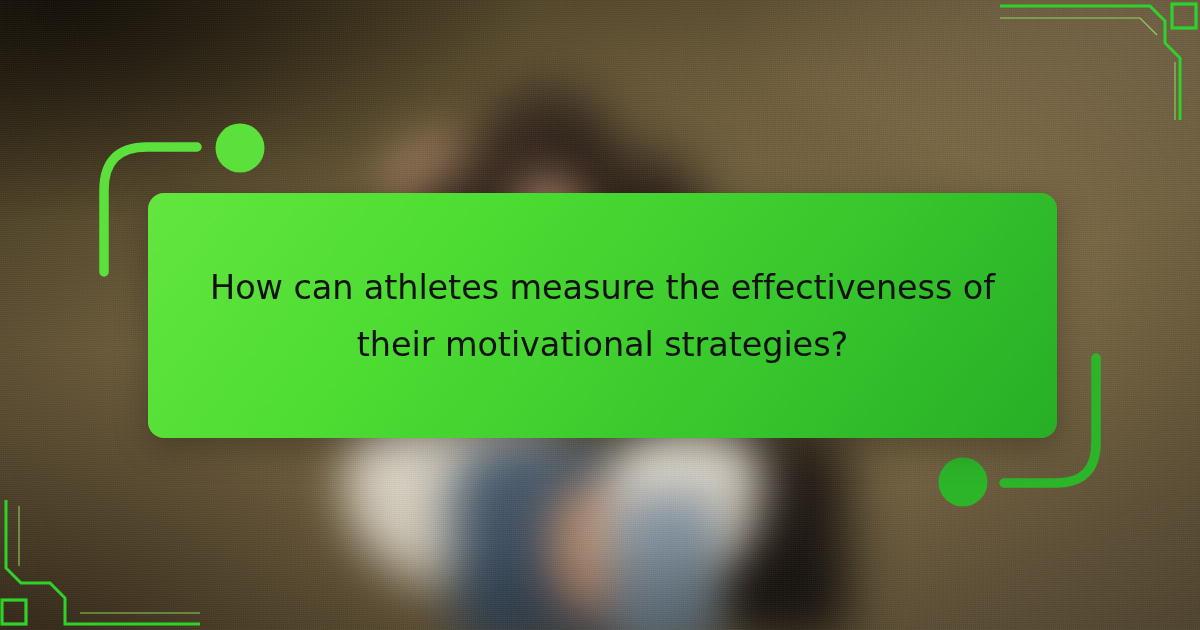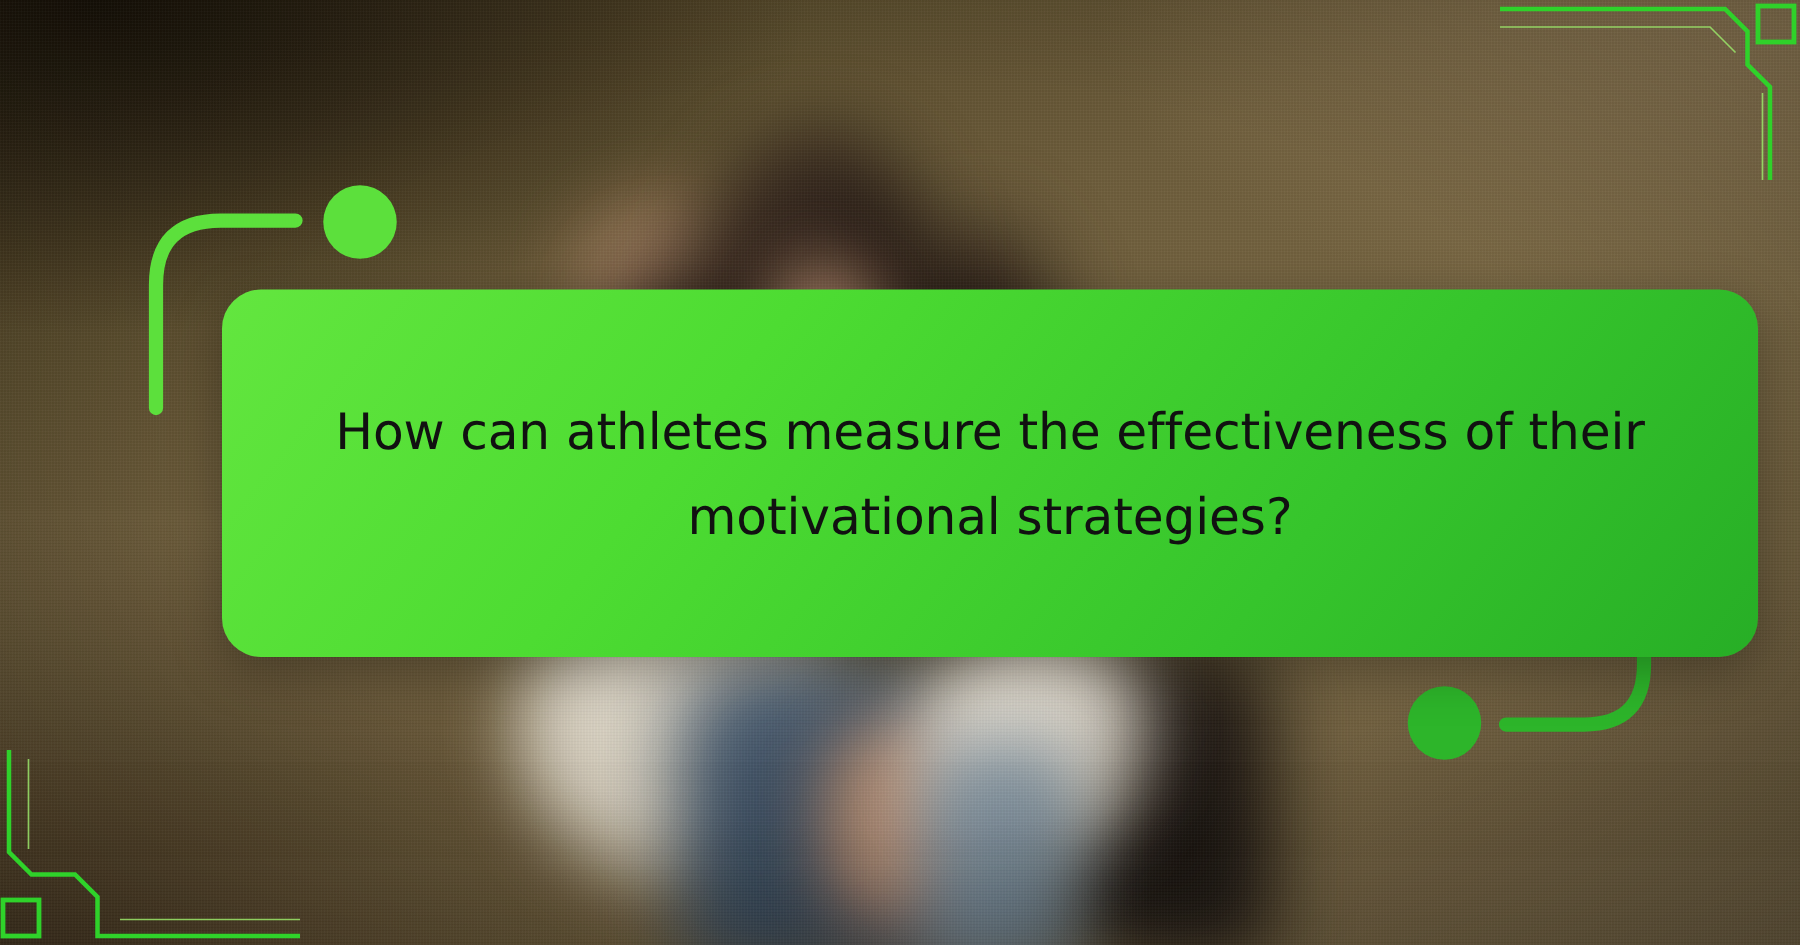--- a/index.html
+++ b/index.html
@@ -159,23 +159,23 @@
     position: absolute;
     inset: 0;
     pointer-events: none;
   }
 
   
   .card {
     position: absolute;
     left: 148px;
     top: 193px;
-    width: 1024px;
+    width: 909px;
     height: 245px;
-    border-radius: 26px;
+    border-radius: 16px;
     background: linear-gradient(128deg, #63e63f 0%, #4ddc32 32%, #36c52c 70%, #27ae26 100%);
     box-shadow: 0 10px 34px rgba(0,0,0,0.28);
     display: flex;
     align-items: center;
     justify-content: flex-start;
     box-sizing: border-box;
     padding: 0 58px;
   }
   .card-text {
     font-family: "DejaVu Sans", sans-serif;

